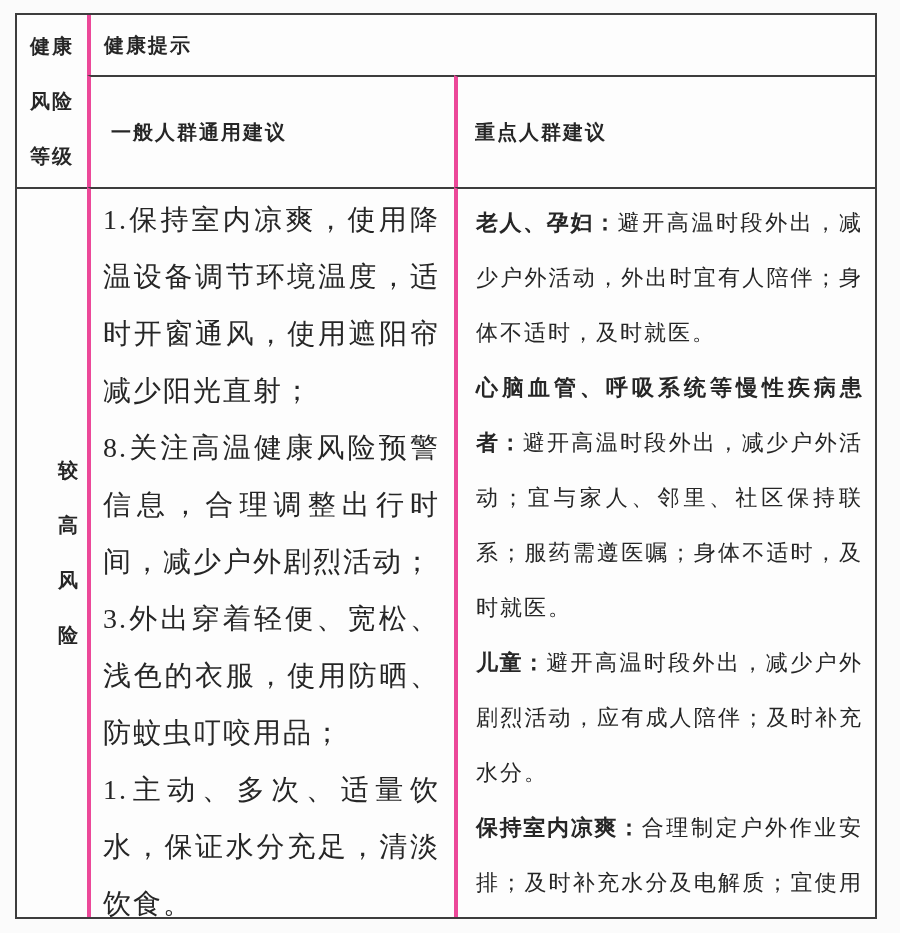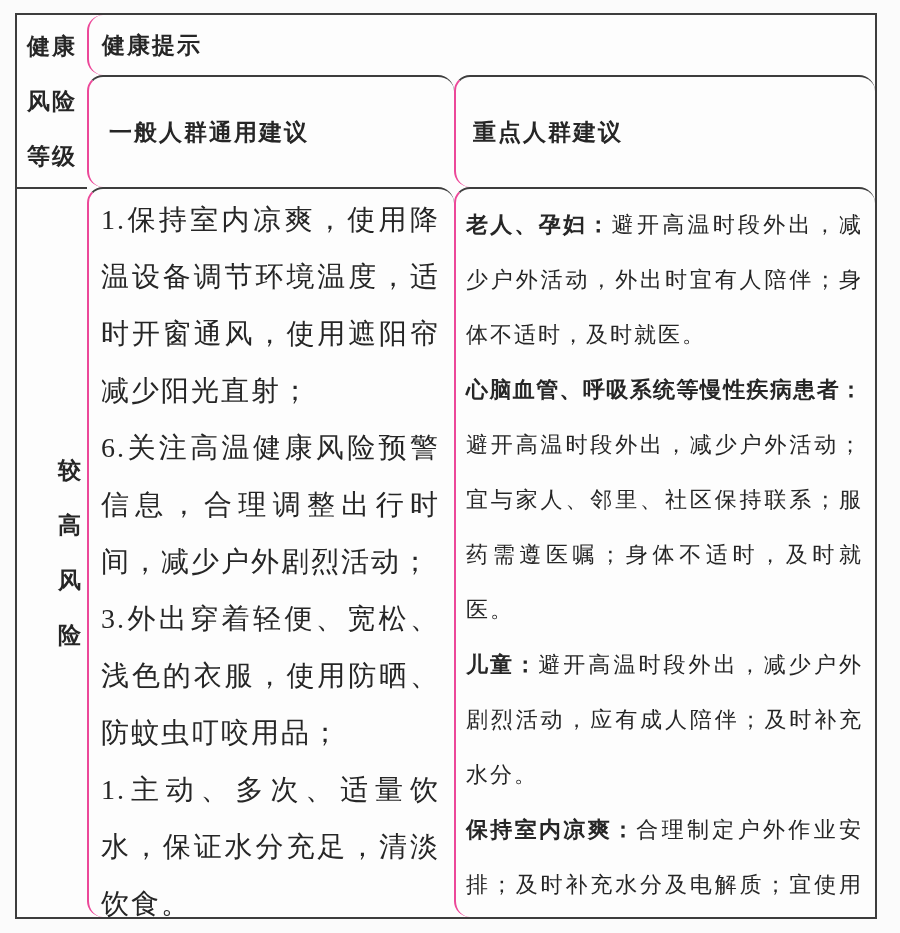--- a/index.html
+++ b/index.html
@@ -18,27 +18,27 @@
     width: 862px;
     height: 906px;
     box-sizing: border-box;
     border: 2px solid #3d3d3d;
     background: #fdfdfd;
     display: grid;
     grid-template-columns: 70px 367px 1fr;
     grid-template-rows: 60px 112px 1fr;
   }
   .cell { box-sizing: border-box; overflow: hidden; }
-  .bl { border-left: 2px solid #ec4899; border-radius: 16px; }
+  .bl { border-left: 4px solid #ec4899; }
   .bt { border-top: 2px solid #3d3d3d; padding-left: 41px; }
 
   .hdr {
     font-family: "Liberation Sans", "DejaVu Sans", sans-serif;
     font-weight: bold;
-    font-size: 23px;
+    font-size: 20px;
     letter-spacing: 2px;
   }
   .corner {
     grid-area: 1 / 1 / 3 / 2;
     display: flex;
     flex-direction: column;
     justify-content: center;
     align-items: center;
     line-height: 55px;
   }
@@ -72,26 +72,27 @@
     grid-area: 3 / 2 / 4 / 3;
     padding: 2px 14px 0 12px;
     font-size: 28px;
     line-height: 57px;
     letter-spacing: 2px;
     text-align: justify;
     text-justify: inter-character;
   }
   .cell-key {
     grid-area: 3 / 3 / 4 / 4;
-    padding: 8px 12px 0 10px;
+    padding: 8px 12px 0 18px;
     font-size: 22px;
     line-height: 55px;
     letter-spacing: 2px;
     text-align: justify;
     text-justify: inter-character;
+    font-family: Liberation Mono, monospace;
   }
   .cell-general p, .cell-key p { margin: 0; }
   .group-name {
     font-weight: bold;
     letter-spacing: 1px;
   }
 </style>
 </head>
 <body>
 
@@ -115,21 +116,21 @@
     <span>重点人群建议</span>
   </div>
 
   <div class="cell row-label hdr bt">
     <div>较高</div>
     <div>风险</div>
   </div>
 
   <div class="cell cell-general bl bt">
     <p>1.保持室内凉爽，使用降温设备调节环境温度，适时开窗通风，使用遮阳帘减少阳光直射；</p>
-    <p>6.关注高温健康风险预警信息，合理调整出行时间，减少户外剧烈活动；</p>
+    <p>8.关注高温健康风险预警信息，合理调整出行时间，减少户外剧烈活动；</p>
     <p>3.外出穿着轻便、宽松、浅色的衣服，使用防晒、防蚊虫叮咬用品；</p>
     <p>1.主动、多次、适量饮水，保证水分充足，清淡饮食。</p>
   </div>
 
   <div class="cell cell-key bl bt">
     <p><span class="group-name">老人、孕妇：</span><span>避开高温时段外出，减少户外活动，外出时宜有人陪伴；身体不适时，及时就医。</span></p>
     <p><span class="group-name">心脑血管、呼吸系统等慢性疾病患者：</span><span>避开高温时段外出，减少户外活动；宜与家人、邻里、社区保持联系；服药需遵医嘱；身体不适时，及时就医。</span></p>
     <p><span class="group-name">儿童：</span><span>避开高温时段外出，减少户外剧烈活动，应有成人陪伴；及时补充水分。</span></p>
     <p><span class="group-name">保持室内凉爽：</span><span>合理制定户外作业安排；及时补充水分及电解质；宜使用防暑降温用品，做好个人防护。</span></p>
   </div>

